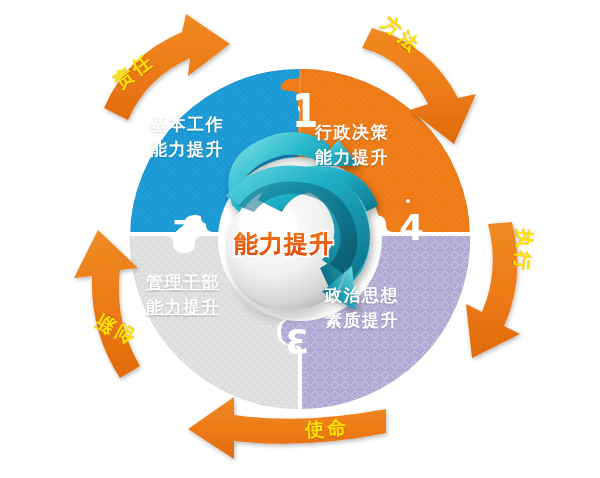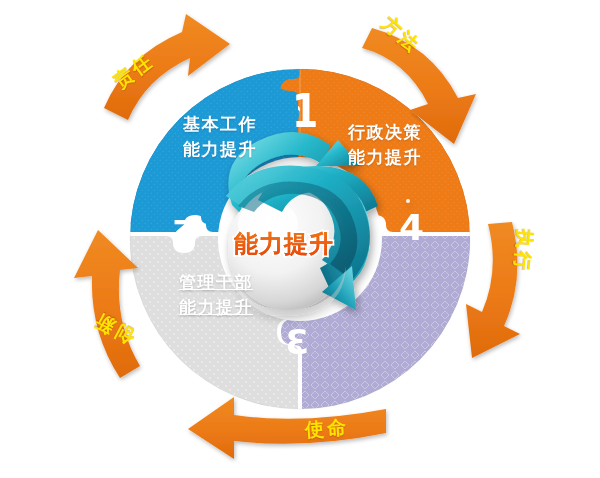--- a/index.html
+++ b/index.html
@@ -25,21 +25,21 @@
   .svg-layer {
     position: absolute;
     left: 0; top: 0;
     width: 600px;
     height: 478px;
   }
 
   
   .quad-label {
     position: absolute;
-    text-align: center;
+    text-align: left;
     font-weight: bold;
     font-size: 17px;
     line-height: 1.45;
     letter-spacing: 1.5px;
     color: #ffffff;
     text-shadow: 0 1px 2px rgba(0,0,0,0.18);
     white-space: pre;
     pointer-events: none;
   }
 
@@ -393,20 +393,22 @@
 
   <div class="quad-label" id="label-q1">基本工作
 能力提升</div>
 
   <div class="quad-label" id="label-q2">行政决策
 能力提升</div>
 
   <div class="quad-label" id="label-q3">管理干部
 能力提升</div>
 
+  <div class="quad-label" id="label-q4">政治思想
+素质提升</div>
 
   <div class="pnum" id="pnum-1">1</div>
 
   <div class="pnum" id="pnum-2">2</div>
 
   <div class="pnum" id="pnum-3">3</div>
 
   <div class="pnum" id="pnum-4">4</div>
 
   <div class="center-title">能力提升</div>

